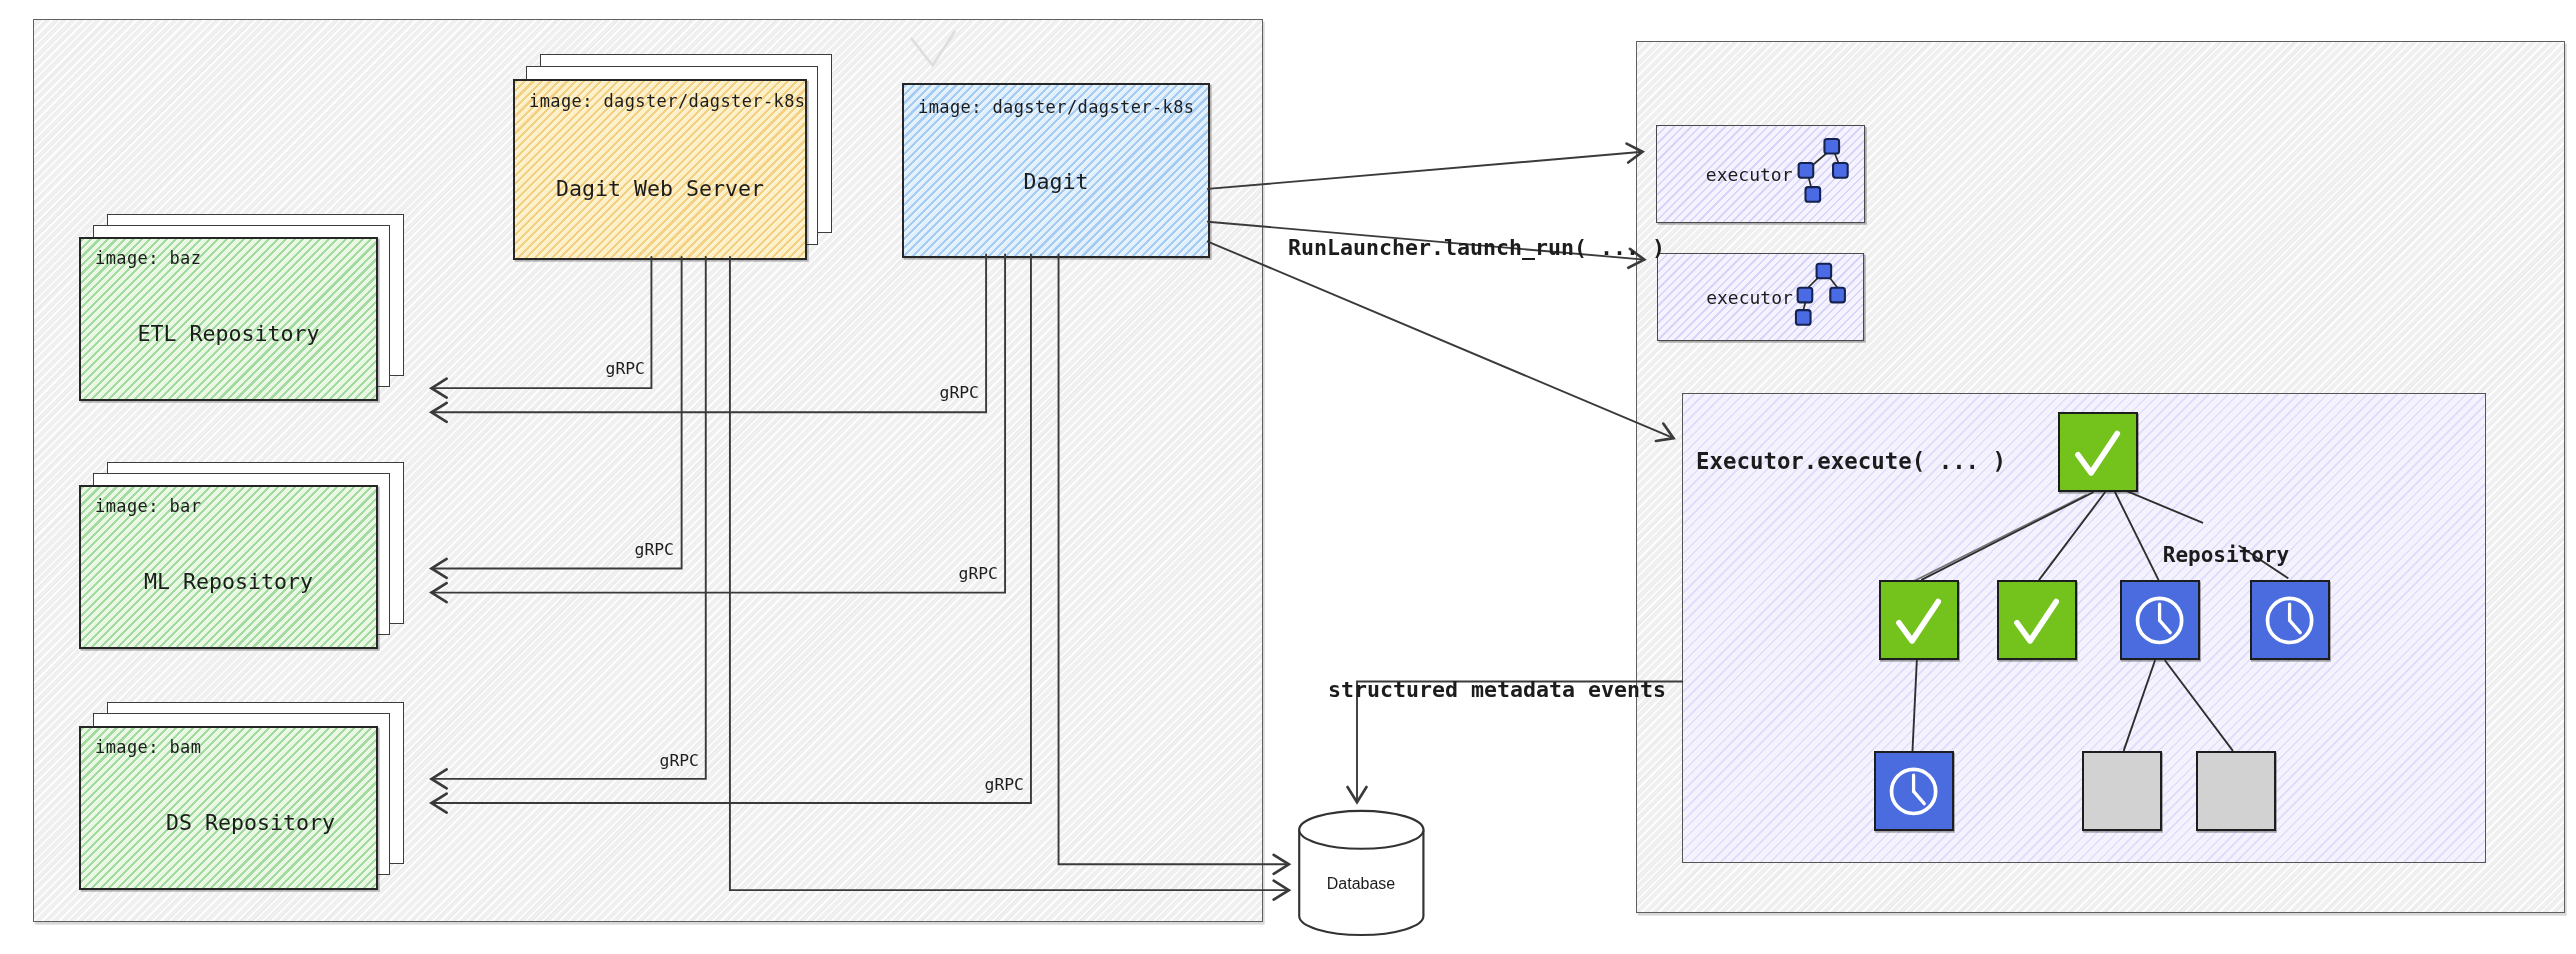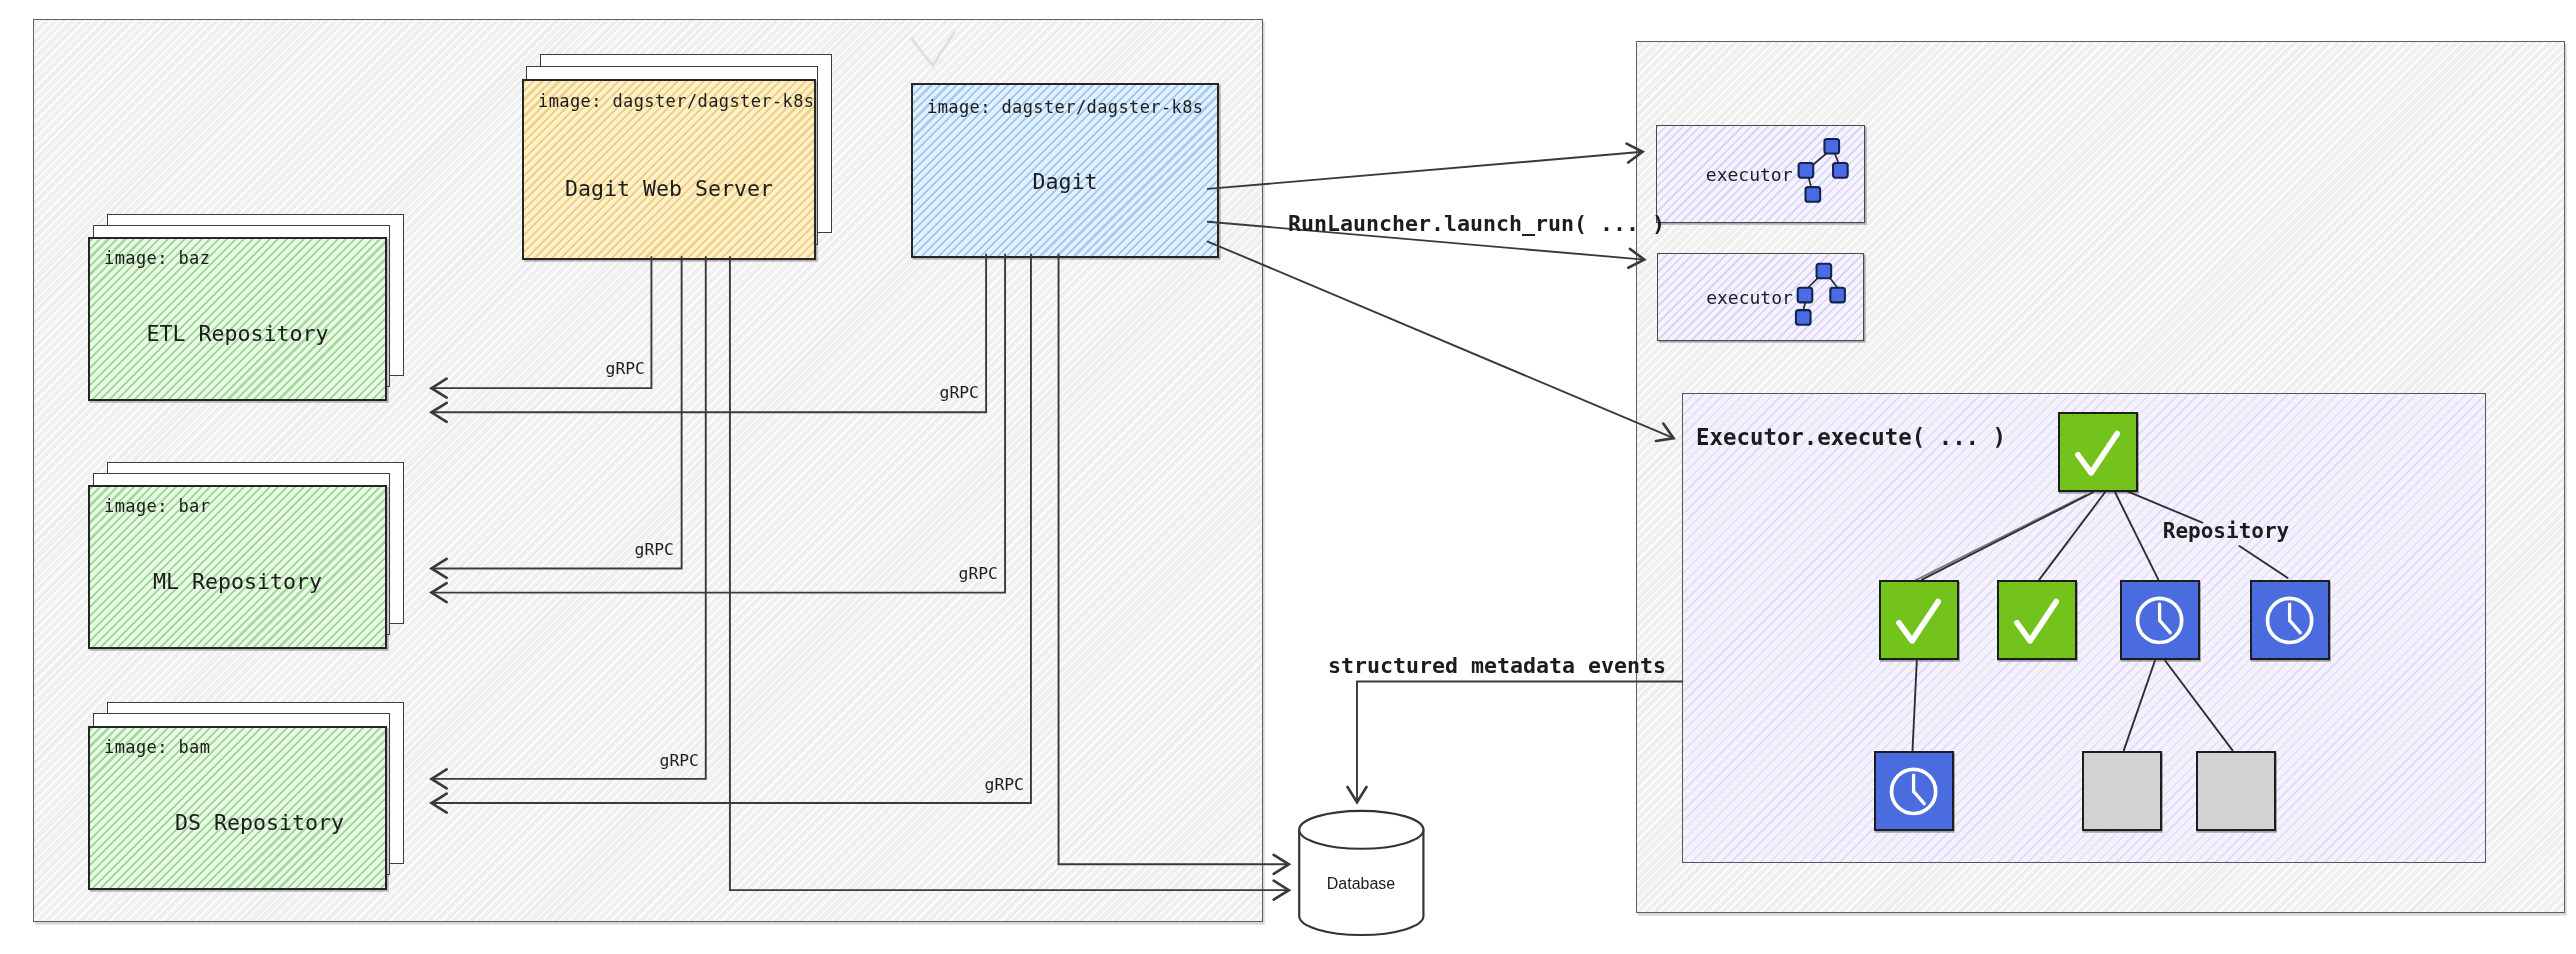--- a/index.html
+++ b/index.html
@@ -17,35 +17,35 @@
     background-image:repeating-linear-gradient(135deg, rgba(233,178,64,.5) 0 2.2px, rgba(255,255,255,.25) 2.2px 3.5px, rgba(255,255,255,0) 3.5px 6px);}
   .hatch-blue{background-color:#e2f0fc;
     background-image:repeating-linear-gradient(135deg, rgba(106,168,233,.5) 0 2.2px, rgba(255,255,255,.25) 2.2px 3.5px, rgba(255,255,255,0) 3.5px 6px);}
   .hatch-lav{background-color:#f5f3fe;
     background-image:repeating-linear-gradient(135deg, rgba(150,140,240,.30) 0 1.7px, rgba(255,255,255,0) 1.7px 6px);}
   .hatch-lav-light{background-color:#f4f2fd;
     background-image:repeating-linear-gradient(135deg, rgba(150,140,240,.20) 0 1.7px, rgba(255,255,255,0) 1.7px 7px);}
 
   
   .page{position:absolute;background:#ffffff;border:1.7px solid #3c3c3c;}
-  .repo-main{position:absolute;border:2.6px solid #262626;box-shadow:1.7px 1.7px 0 rgba(60,60,60,.35);margin-left:9px;}
+  .repo-main{position:absolute;border:2.6px solid #262626;box-shadow:1.7px 1.7px 0 rgba(60,60,60,.35);}
   .img-label{position:absolute;left:14px;top:8.6px;font-size:17px;letter-spacing:0.4px;white-space:pre;}
   .box-name{position:absolute;left:0;width:100%;text-align:center;font-size:21.6px;font-weight:500;white-space:pre;}
 
   .panel-title{position:absolute;font-size:20px;line-height:27px;white-space:pre;font-weight:500;}
 
   .exec-box{position:absolute;border:1.7px solid #4a4a4a;box-shadow:1.7px 1.7px 0 rgba(80,80,80,.45);}
   .exec-label{position:absolute;left:0;top:0;bottom:0;width:62%;display:flex;align-items:center;justify-content:center;
     font-size:18px;font-weight:500;padding-left:28px;}
   .exec-icon{position:absolute;right:12px;top:50%;transform:translateY(-50%);}
 
   .inner-exec{position:absolute;border:1.7px solid #555;}
 
   .float-label{position:absolute;white-space:pre;z-index:3;}
-  .lbl-bold{font-weight:bold;}
+  .lbl-bold{font-weight:bold;margin-top:24px;}
   .grpc{font-size:16.4px;text-align:right;}
 
   
   .node{position:absolute;width:80px;height:80px;z-index:3;border:2.6px solid #1d1d1d;box-sizing:border-box;
     box-shadow:0.9px 1.7px 0 rgba(40,40,40,.4);}
   .node svg{display:block;width:100%;height:100%;}
   .node-green{background:#74c21c;}
   .node-blue{background:#4a6cdf;}
   .node-gray{background:#d2d2d2;border-width:2.2px;}
 

